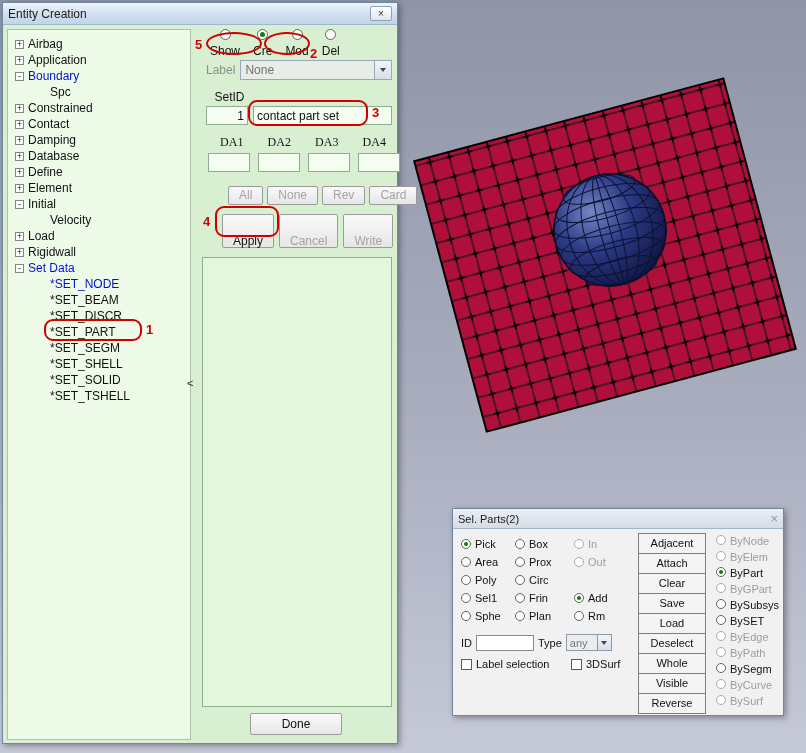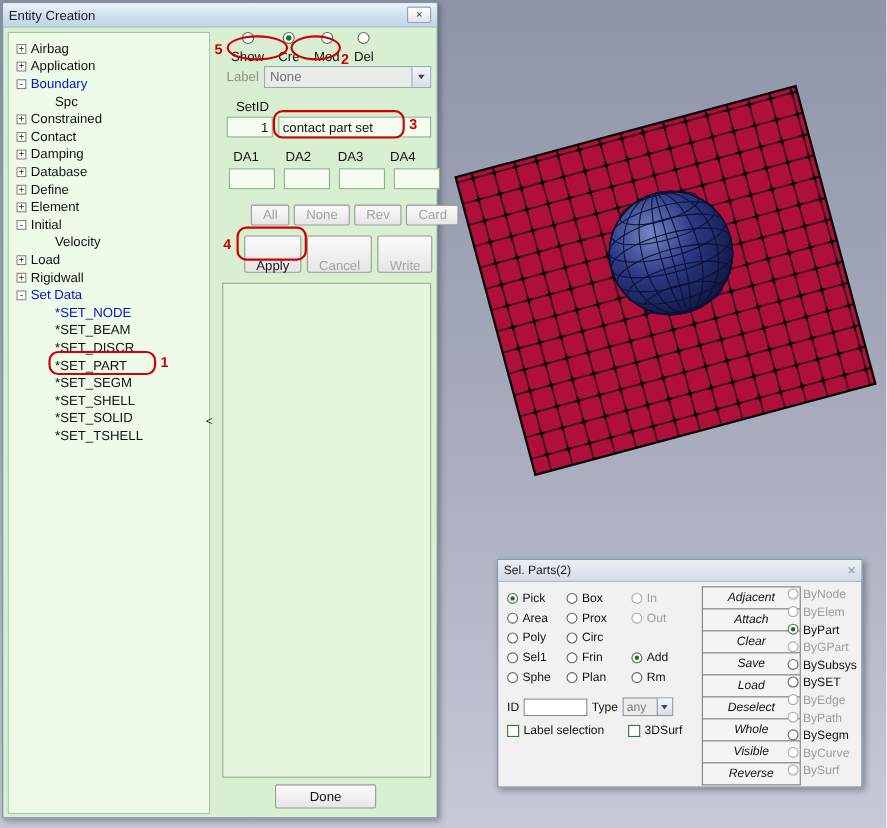--- a/index.html
+++ b/index.html
@@ -51,21 +51,21 @@
     border-top:4px solid #445; }
   .hdrrow { display:flex; margin:10px 0 2px 4px; height:14px; }
   .hdr-setid { width:55px; text-align:center; }
   .hdr-title { flex:1; text-align:left;margin-top:16px; }
   .inprow { display:flex; gap:5px; margin:0 2px 0 8px; }
   .inp { height:19px; border:1px solid #8fae8f; background:#f4fdef; font-size:12px; padding:0 3px;
     font-family:inherit; color:#111; }
   #setid { width:42px; text-align:right; }
   #title-inp { flex:1; min-width:0; }
   .darow { display:flex; gap:8px; margin:10px 0 2px 14px; height:14px; }
-  .darow span { width:40px; text-align:left; }
+  .darow span { width:40px; text-align:center;font-family:Liberation Serif, serif; }
   .dainp { display:flex; gap:8px; margin:2px 0 0 10px; }
   .dainp .inp { width:42px; }
   .btn { border:1px solid #9b9b9b; background:linear-gradient(#fafafa,#e6e6e6); border-radius:2px;
     font-size:12px; text-align:center; color:#111; cursor:default; }
   .btn.dis { color:#a3a3a3; }
   .selbtns { display:flex; gap:4px; margin:14px 0 0 30px; }
   .selbtns .btn { height:19px; line-height:17px; padding:0 10px; }
   .actrow { display:flex; gap:5px; margin:9px 0 0 24px; }
   .actrow .btn { height:22px; line-height:20px; padding:16px 10px; }
   .listbox { flex:1; margin:9px 2px 0 4px; background:#e4f7de; border:1px solid #8fae8f; }
@@ -418,21 +418,21 @@
 
       <div class="abs cbrow" style="left:8px; top:129px;">
         <span class="cb"></span>
         <span>Label selection</span>
       </div>
       <div class="abs cbrow" style="left:118px; top:129px;">
         <span class="cb"></span>
         <span>3DSurf</span>
       </div>
 
-      <div class="abs" style="left:185px; top:5px; width:90px;font-style:italic;">
+      <div class="abs" style="left:185px; top:5px; width:68px;">
         <div class="sbtn">Adjacent</div>
         <div class="sbtn">Attach</div>
         <div class="sbtn">Clear</div>
         <div class="sbtn">Save</div>
         <div class="sbtn">Load</div>
         <div class="sbtn">Deselect</div>
         <div class="sbtn">Whole</div>
         <div class="sbtn">Visible</div>
         <div class="sbtn">Reverse</div>
       </div>

